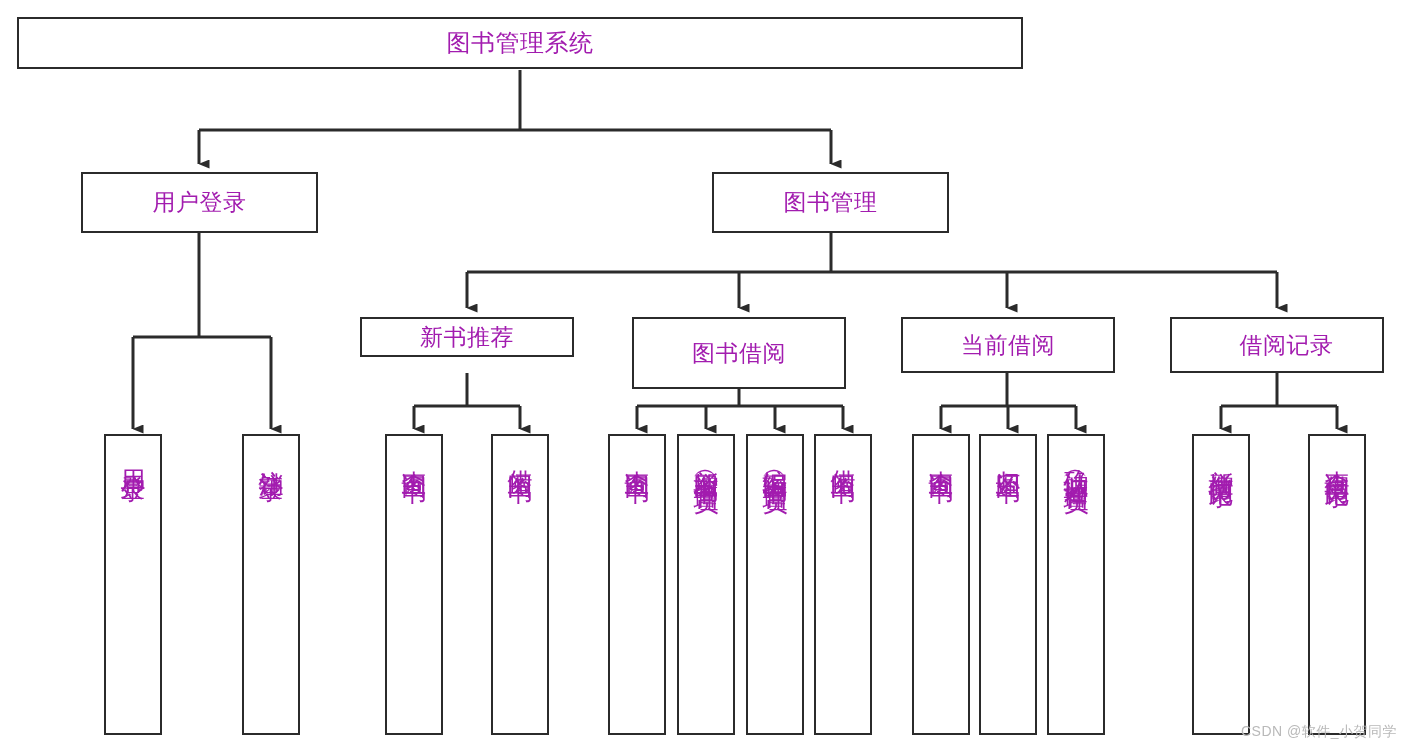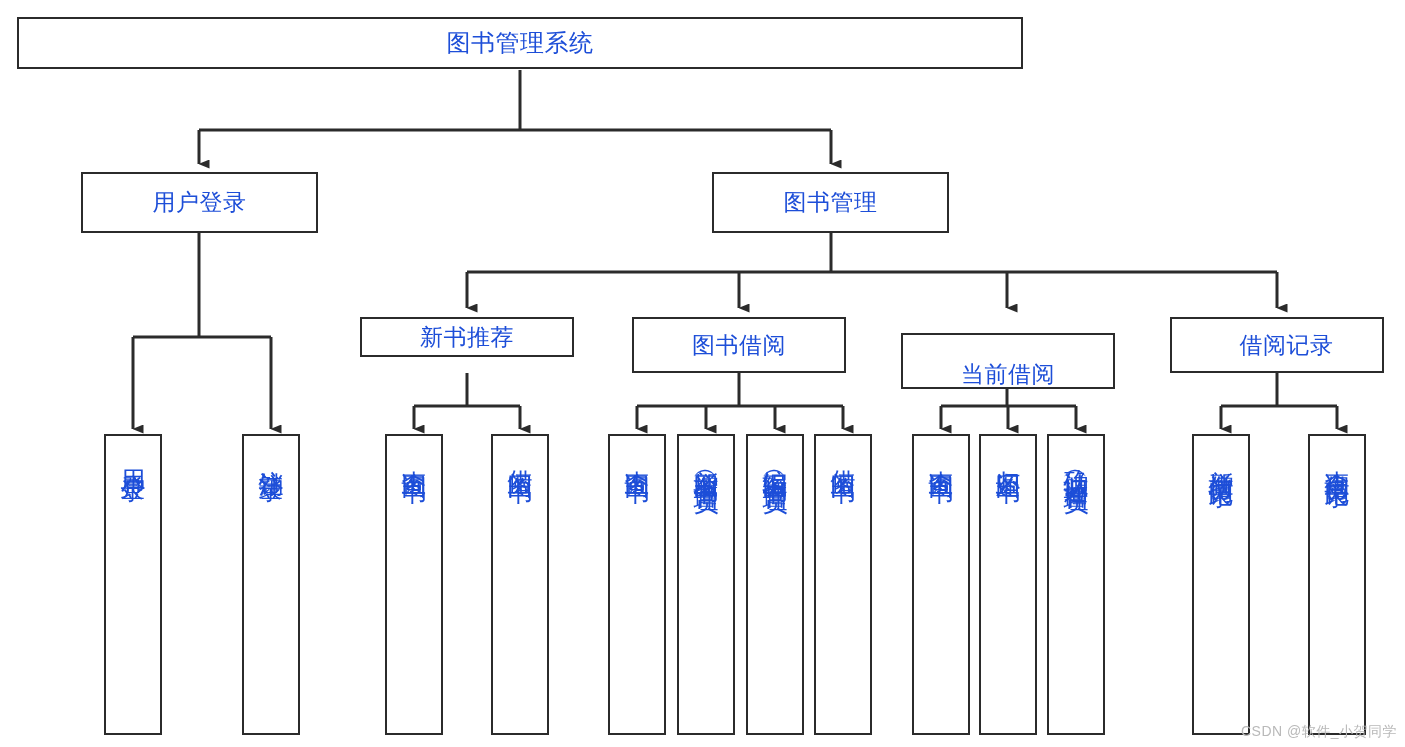--- a/index.html
+++ b/index.html
@@ -34,21 +34,21 @@
     align-items: center;
     justify-content: center;
     color: #3a3a3a;
     overflow: hidden;
   }
   .node-box .node-label {
     display: block;
     text-align: center;
     line-height: 1.08;
     letter-spacing: 0.5px;
-    color: #1d4ed8;
+    color: #a21caf;
     white-space: nowrap;
   }
   
   .node-box.horiz .node-label {
     font-size: 23px;
   }
   .node-box.root .node-label {
     font-size: 24px;
   }
   
@@ -138,24 +138,24 @@
   <div class="node-box horiz" style="left:81px; top:172px; width:237px; height:61px;">
     <span class="node-label">用户登录</span>
   </div>
   <div class="node-box horiz" style="left:712px; top:172px; width:237px; height:61px;">
     <span class="node-label">图书管理</span>
   </div>
 
   <div class="node-box horiz" style="left:360px; top:317px; width:214px; height:40px;">
     <span class="node-label">新书推荐</span>
   </div>
-  <div class="node-box horiz" style="left:632px; top:317px; width:214px; height:56px;">
+  <div class="node-box horiz" style="left:632px; top:317px; width:214px; height:72px;">
     <span class="node-label">图书借阅</span>
   </div>
-  <div class="node-box horiz" style="left:901px; top:333px; width:214px; height:56px;align-items:flex-end;">
+  <div class="node-box horiz" style="left:901px; top:317px; width:214px; height:56px;">
     <span class="node-label">当前借阅</span>
   </div>
   <div class="node-box horiz" style="left:1170px; top:317px; width:214px; height:56px;padding-left:19px;">
     <span class="node-label">借阅记录</span>
   </div>
 
   <div class="node-box vert" style="left:104px; top:434px; width:58px; height:301px;">
     <span class="node-label">用户登录</span>
   </div>
   <div class="node-box vert" style="left:242px; top:434px; width:58px; height:301px;">

